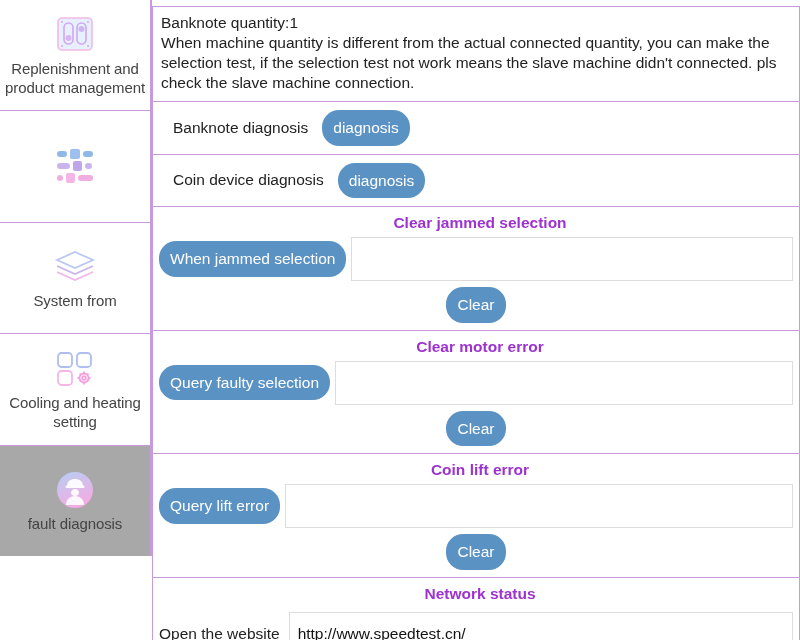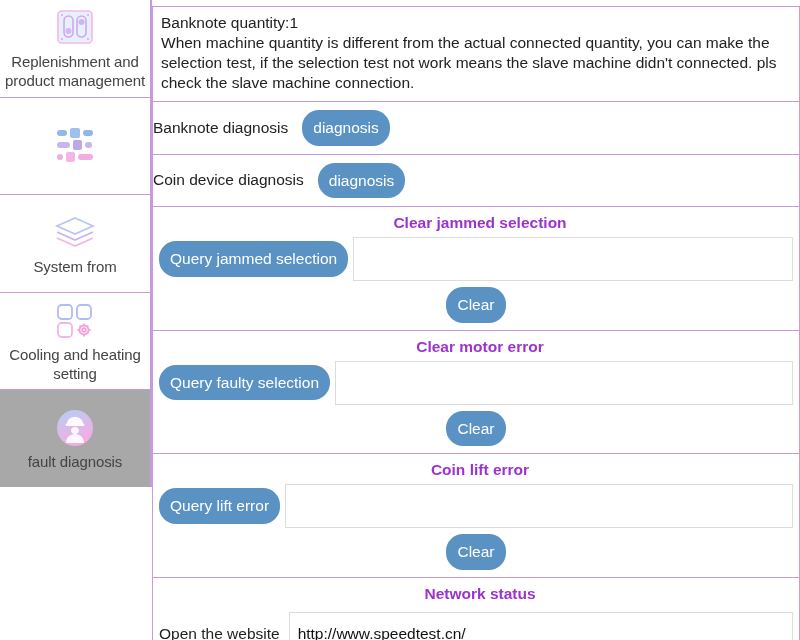--- a/index.html
+++ b/index.html
@@ -14,21 +14,21 @@
     position: relative;
     width: 800px; height: 640px;
     display: flex;
     background: #ffffff;
   }
 
   
   .sidebar {
     width: 152px;
     flex: 0 0 152px;
-    height: 487px;
+    height: 556px;
     background: #6d28d9;
     border-right: 2px solid #c79ae0;
     display: flex;
     flex-direction: column;
     justify-content: flex-end;
   }
   .nav-item {
     flex: 1 1 0;
     border-bottom: 1.5px solid #c79ae0;
     display: flex;
@@ -76,21 +76,21 @@
   }
   .info-text {
     font-size: 15.5px;
     line-height: 20px;
     color: #222222;
     white-space: pre-line;
   }
   .diag-row {
     display: flex;
     align-items: center;
-    padding: 8px 0;
+    padding: 8px 20px;
     min-height: 47px;
   }
   .diag-label {
     font-size: 15.5px;
     color: #222222;
     margin-right: 14px;
     white-space: nowrap;
   }
   .btn {
     background: #5b92c4;
@@ -249,21 +249,21 @@
       </div>
 
       <div class="row diag-row">
         <span class="diag-label">Coin device diagnosis</span>
         <button class="btn">diagnosis</button>
       </div>
 
       <div class="row">
         <div class="section-title">Clear jammed selection</div>
         <div class="action-line">
-          <button class="btn">Query jammed selection</button>
+          <button class="btn">When jammed selection</button>
           <div class="field"></div>
         </div>
         <div class="clear-line">
           <button class="btn">Clear</button>
         </div>
       </div>
 
       <div class="row">
         <div class="section-title">Clear motor error</div>
         <div class="action-line">

